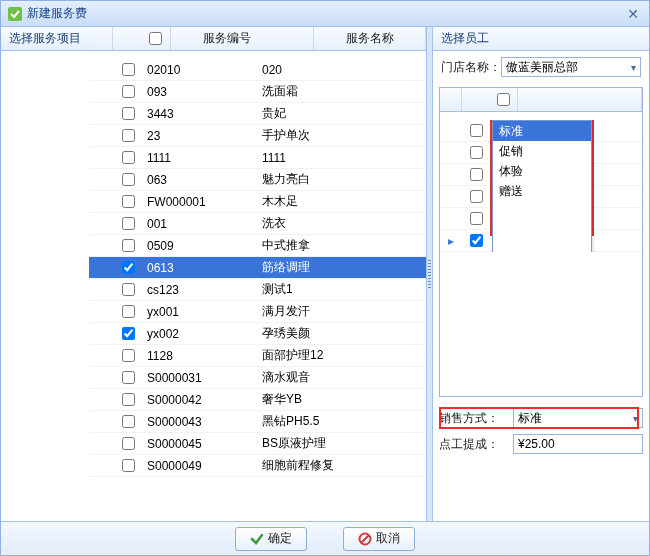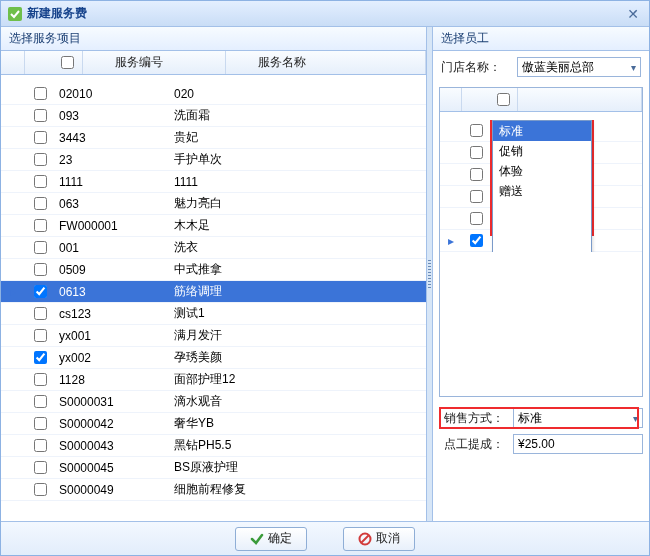--- a/index.html
+++ b/index.html
@@ -1,59 +1,59 @@
 <!DOCTYPE html>
 <html><head>
 <meta charset="utf-8">
 <style>
 * { box-sizing: border-box; margin: 0; padding: 0; font-family: "Microsoft YaHei", Arial, sans-serif; font-size: 12px; }
 body { width: 650px; height: 556px; background: #fff; overflow: hidden; }
 .dialog { width: 650px; height: 556px; border: 1px solid #8db2e3; background: #fff; }
 .titlebar { height: 26px; background: linear-gradient(#e4efff, #c9ddf6); display: flex; align-items: center; padding: 0 6px; border-bottom: 1px solid #a3c0e8; }
 .titlebar .icon { width: 16px; height: 16px; margin-right: 4px; }
-.titlebar .title { color: #15428b; font-weight: bold; flex: 1; }
+.titlebar .title { color: #15428b; font-weight: normal; flex: 1; }
 .titlebar .close { color: #4a6b99; font-size: 14px; cursor: pointer; padding: 0 4px; }
 .body { display: flex; height: 494px; }
-.left-pane { width: 430px; border-right: 1px solid #a3c0e8; display: flex; flex-direction: column; }
+.left-pane { width: 430px; border-right: 1px solid #a3c0e8; display: flex; flex-direction: row; }
 .right-pane { width: 218px; display: flex; flex-direction: column; }
 .pane-header { height: 24px; background: linear-gradient(#f7fbff, #e4efff); border-bottom: 1px solid #a3c0e8; padding: 0 8px; display: flex; align-items: center; color: #1b3f73; }
 .splitter { width: 6px; background: #d7e6f7; cursor: col-resize; display: flex; align-items: center; justify-content: center; border-right:1px solid #a3c0e8; }
 .splitter .grip { width: 3px; height: 28px; background: repeating-linear-gradient(#6a8bb7 0 1px, transparent 1px 3px); }
 .grid { flex: 1; overflow: hidden; position: relative; }
 .grid-header { display: flex; background: linear-gradient(#f9fcff,#e6effb); border-bottom: 1px solid #a3c0e8; height: 24px; gap: 28px; }
 .gh-cell { border-right: 1px solid #c9d9ef; display: flex; align-items: center; padding: 0 4px; color: #222; }
 .gh-arrow { width: 24px; justify-content:center; }
 .gh-chk { width: 30px; justify-content:center; }
 .gh-code { width: 115px; }
 .gh-name { flex: 1; font-family: Liberation Mono, monospace; }
 .grid-body { height: 446px; overflow: auto; margin-top: 8px; }
 .grid-body-right { height: auto; }
 .row { display: flex; height: 22px; align-items: center; border-bottom: 1px solid #eef3fb; }
 .row.selected { background: #3b74d8; color: #fff; }
 .c-arrow { width: 24px; display:flex; justify-content:center; color:#3b74d8; }
 .c-chk { width: 30px; display:flex; justify-content:center; }
 .c-code { width: 115px; padding: 0 4px; }
 .c-name { flex:1; padding: 0 4px; }
 input[type="checkbox"] { width: 13px; height: 13px; }
-.store-row { padding: 6px 8px; display:flex; align-items:center; gap:16px; }
+.store-row { padding: 6px 8px; display:flex; align-items:center; gap:0; }
 .store-row label { color:#222; }
 .store-select { flex:1; height:20px; border:1px solid #9ab5db; background:#fff; display:flex; align-items:center; justify-content:space-between; padding:0 4px; }
 .arrow-down { color:#4a6b99; font-size:10px; }
 .emp-grid { margin: 4px 6px; border:1px solid #9ab5db; height: 310px; background:#fff; position:relative; }
 .emp-grid .grid-header .gh-arrow{width:22px;} .emp-grid .grid-header .gh-chk{width:28px;} .emp-grid .grid-header .gh-rest{flex:1;}
 .emp-row { display:flex; height:22px; align-items:center; border-bottom:1px solid #eef3fb; }
 .emp-row .c-arrow{width:22px; display:flex; justify-content:center; color:#3b74d8;} .emp-row .c-chk{width:28px; display:flex; justify-content:center;} .emp-row .c-rest{flex:1; padding:0 4px;}
 .emp-row.active .c-arrow::before { content:"▸"; }
 .dropdown { position:absolute; left:52px; top:0px; width:100px; height:290px; border:1px solid #7a9ac9; background:#fff; z-index:10; box-shadow:1px 1px 3px rgba(0,0,0,.15);}
 .dropdown .dd-item { height:20px; padding:0 6px; display:flex; align-items:center; }
 .dropdown .dd-item.sel { background:#3b74d8; color:#fff;}
 .red-box1 { position:absolute; border:2px solid #ef2b2e; pointer-events:none; }
 .form-section { padding: 4px 6px 6px 6px; }
 .form-row { display:flex; align-items:center; height:26px; gap:4px; }
-.form-row label { width:70px; text-align:center; color:#222; }
+.form-row label { width:70px; text-align:left; color:#222; }
 .form-row .field { flex:1; height:20px; border:1px solid #9ab5db; background:#fff; display:flex; align-items:center; padding:0 4px; justify-content:space-between; }
 .form-row.redwrap .field { position:relative; }
 .form-row.redwrap { position:relative; }
 .red-box2 { position:absolute; border:2px solid #ef2b2e; left:0; right:4px; top:2px; bottom:2px; pointer-events:none; }
 .footer { height: 34px; border-top:1px solid #a3c0e8; background:linear-gradient(#f3f8ff,#e2edfb); display:flex; align-items:center; justify-content:center; gap:36px; }
 .btn { min-width:72px; height:24px; border:1px solid #8faed6; background:linear-gradient(#ffffff,#e8f0fb); border-radius:3px; display:flex; align-items:center; justify-content:center; gap:4px; cursor:pointer; padding:0 10px; color:#222;}
 .btn .ic{width:14px;height:14px;display:inline-block;}
 .ok-ic svg, .cancel-ic svg{display:block;}
 </style>
 </head>

